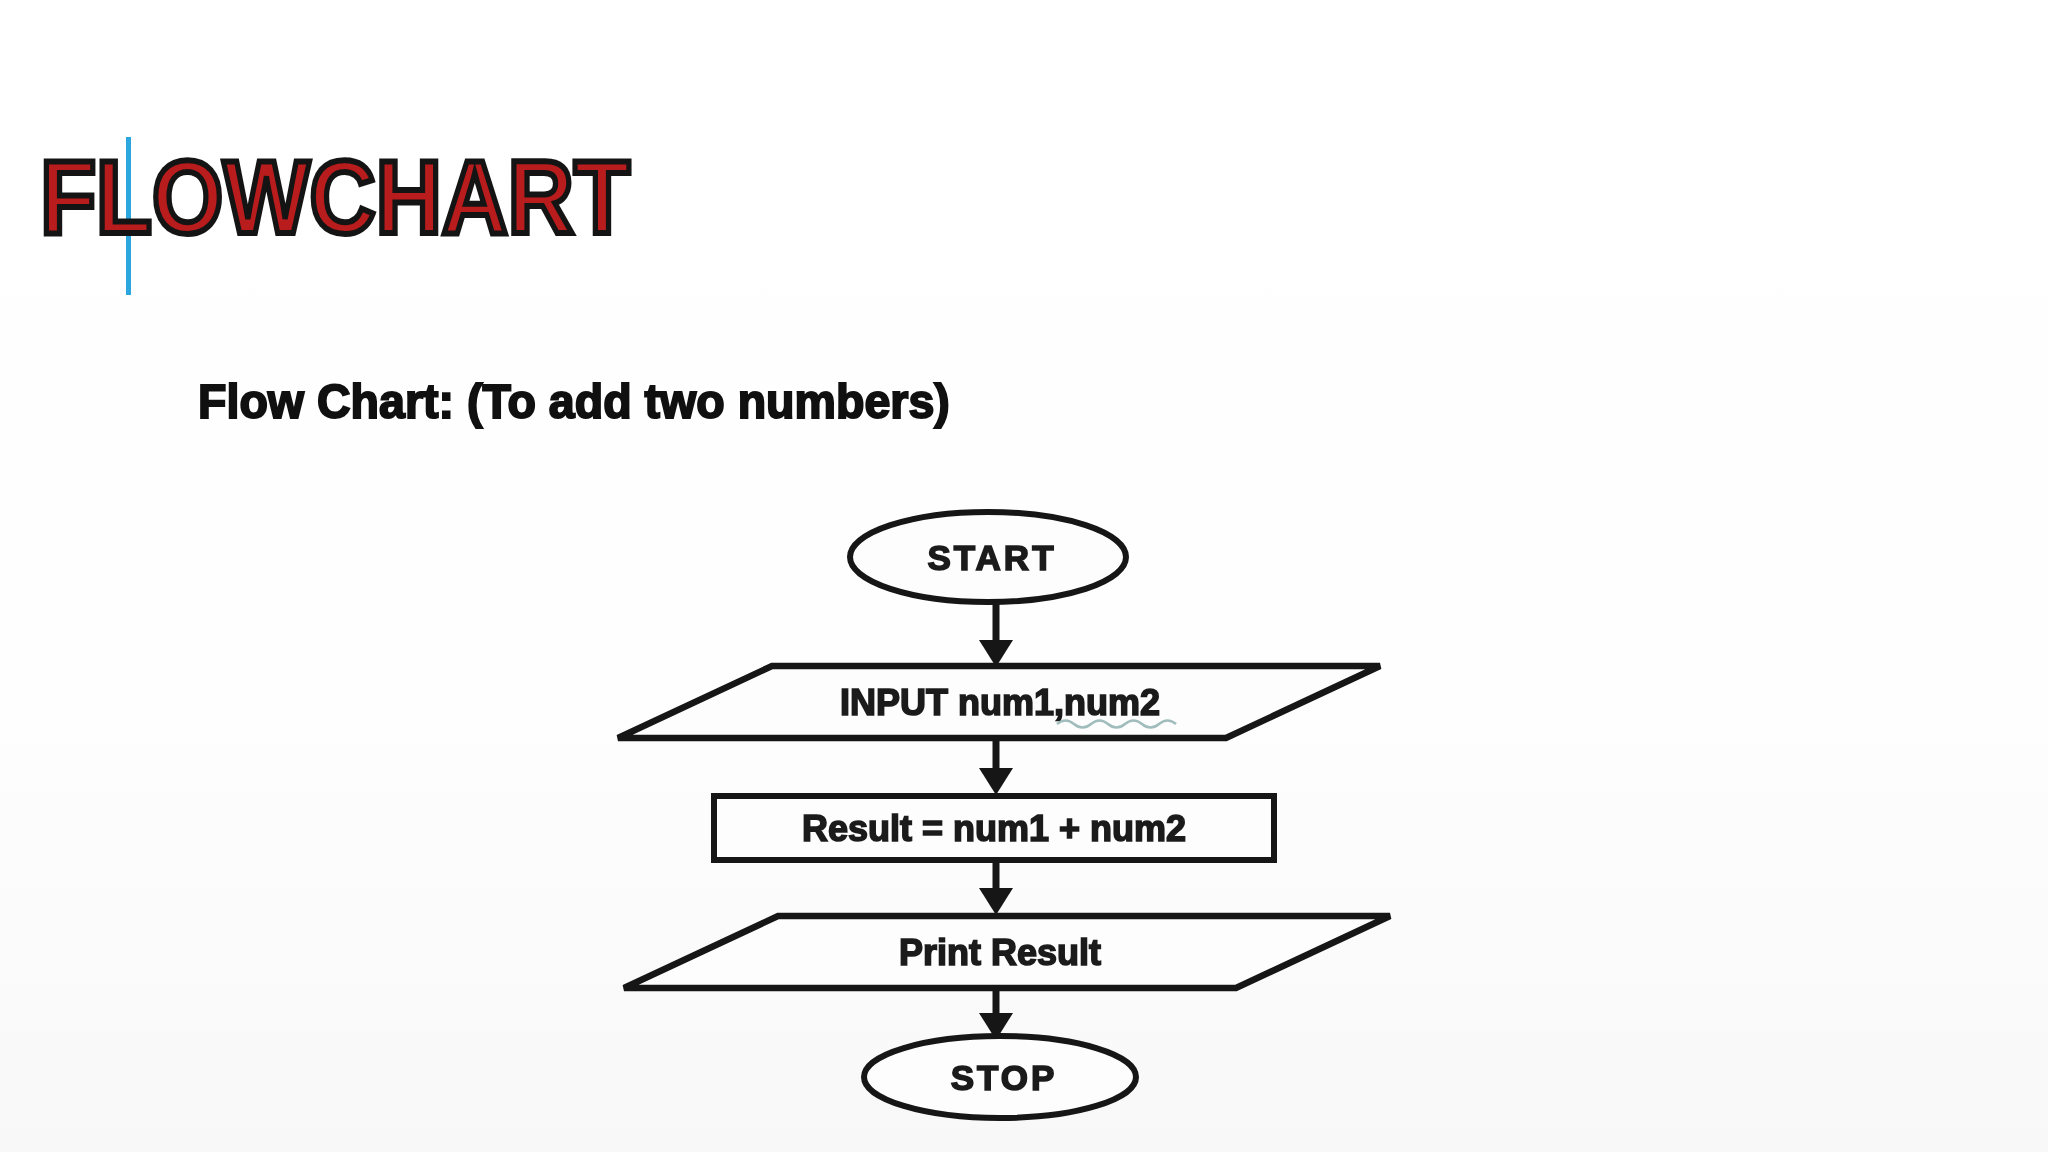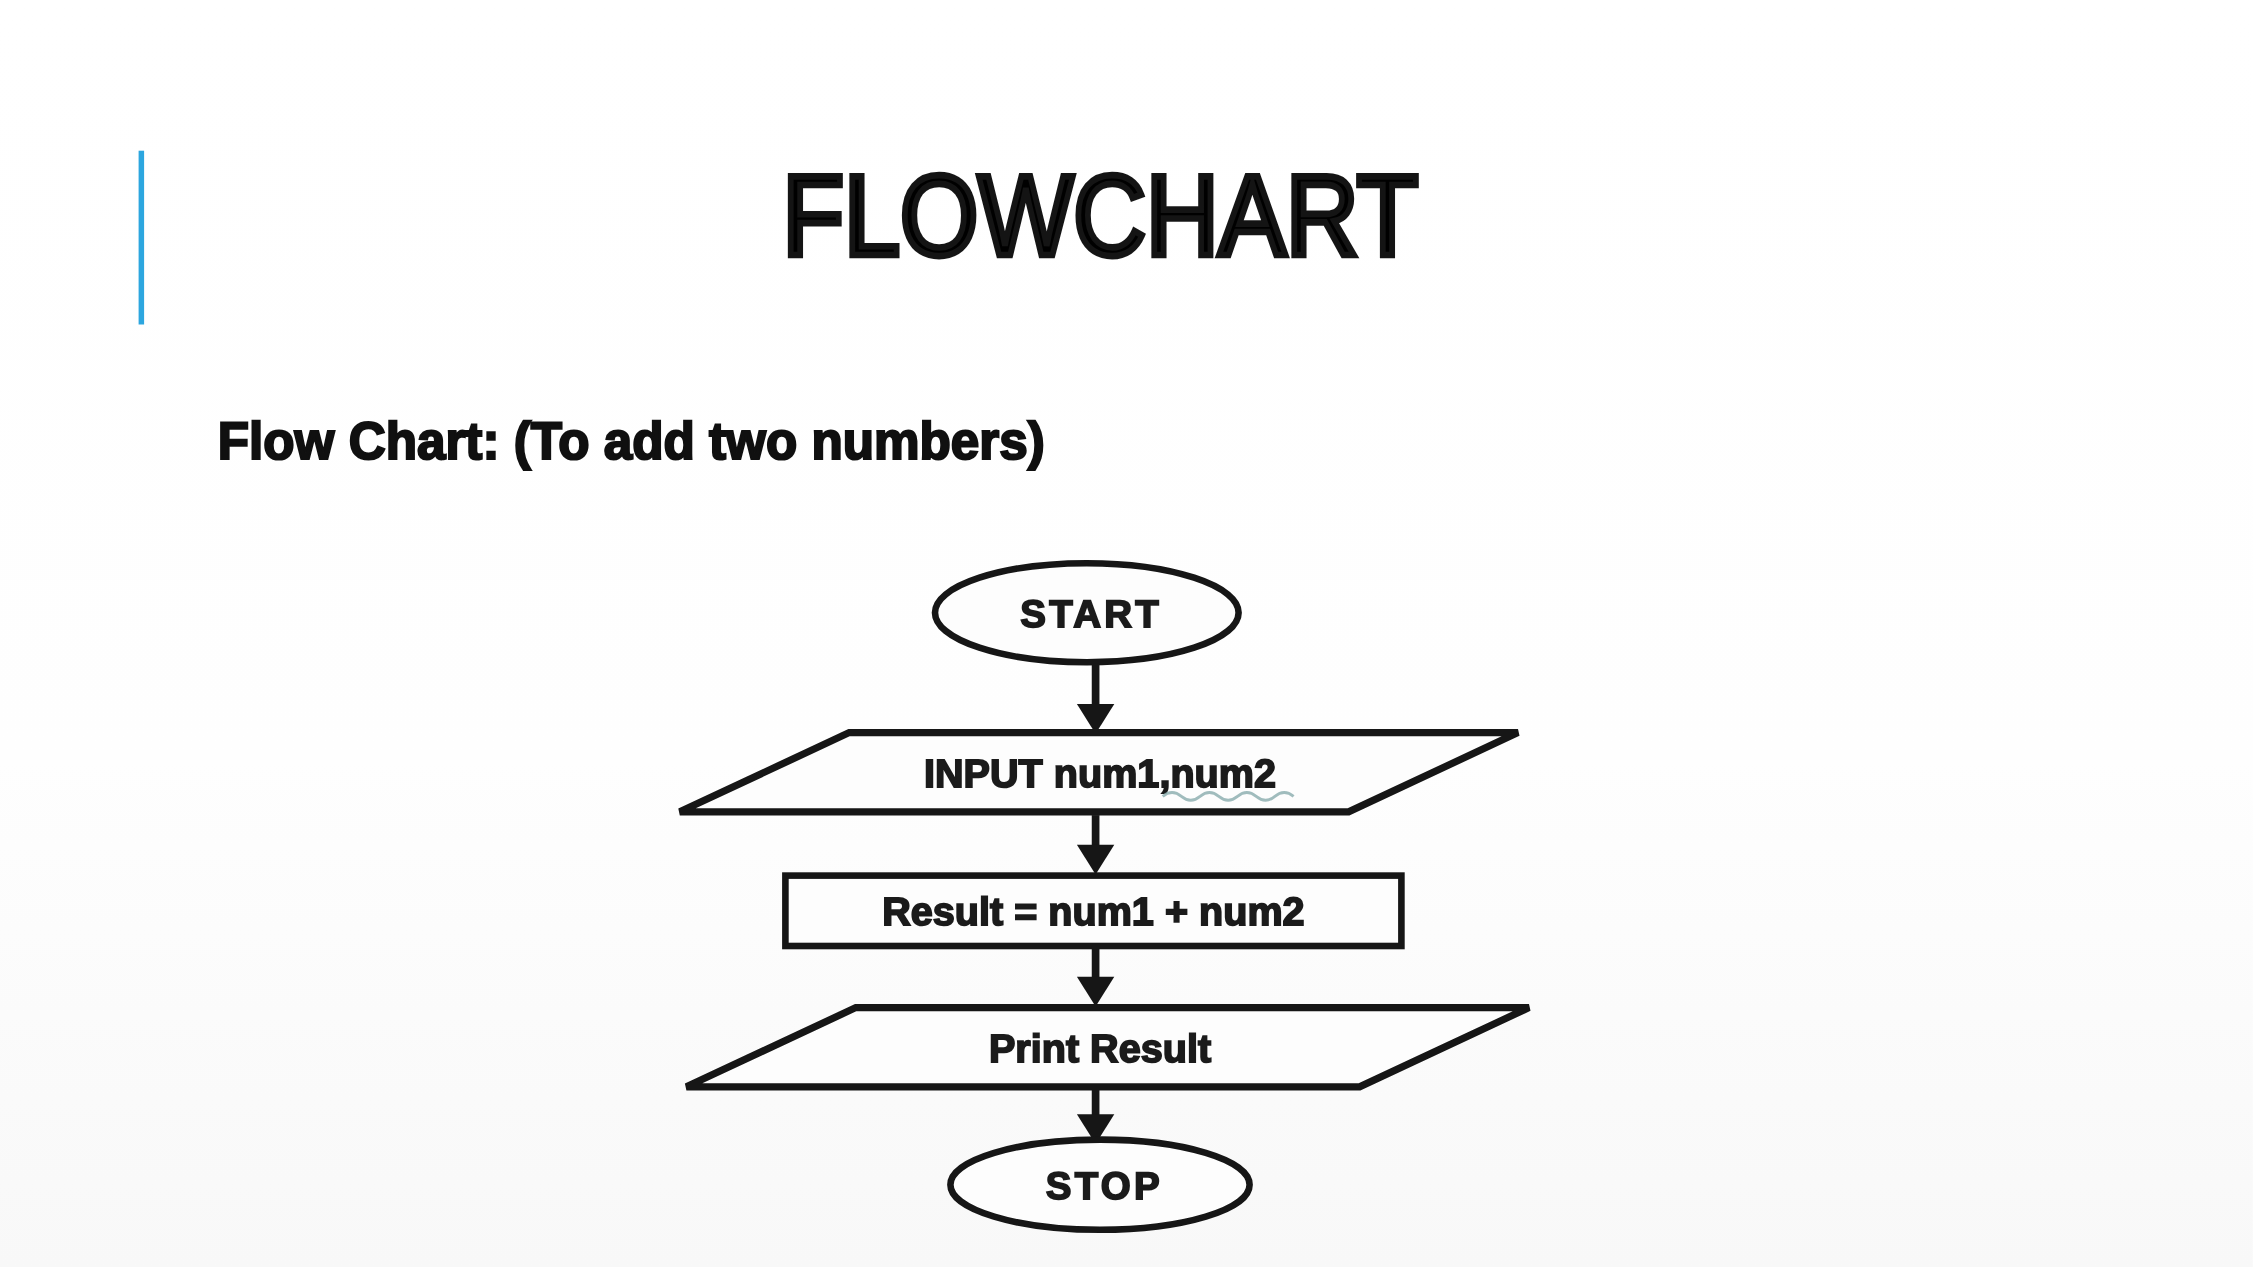--- a/index.html
+++ b/index.html
@@ -6,22 +6,22 @@
   body{
     width:2048px;height:1152px;position:relative;overflow:hidden;
     background:linear-gradient(180deg,#ffffff 0%,#fefefe 60%,#f8f8f8 100%);
     font-family:"Liberation Sans",sans-serif;
   }
   .accent-bar{
     position:absolute;left:126px;top:137px;width:5px;height:158px;
     background:#2CA6DF;
   }
   .slide-title{
-    position:absolute;left:0;top:140px;width:2000px;text-align:center;
-    font-size:104px;font-weight:400;color:#000000;line-height:1.1;margin:0;
+    position:absolute;left:0;top:140px;width:2000px;
+    font-size:104px;font-weight:700;color:#b91c1c;line-height:1.1;margin:0;
   }
   .slide-title .squeeze{
     display:inline-block;transform:scaleX(0.88);transform-origin:center top;
     -webkit-text-stroke:6px #141414;
   }
   .slide-subtitle{
     position:absolute;left:198px;top:376px;
     font-size:48px;font-weight:700;color:#101010;line-height:1.1;
     -webkit-text-stroke:2px #101010;
     transform:scaleX(0.97);transform-origin:left top;

